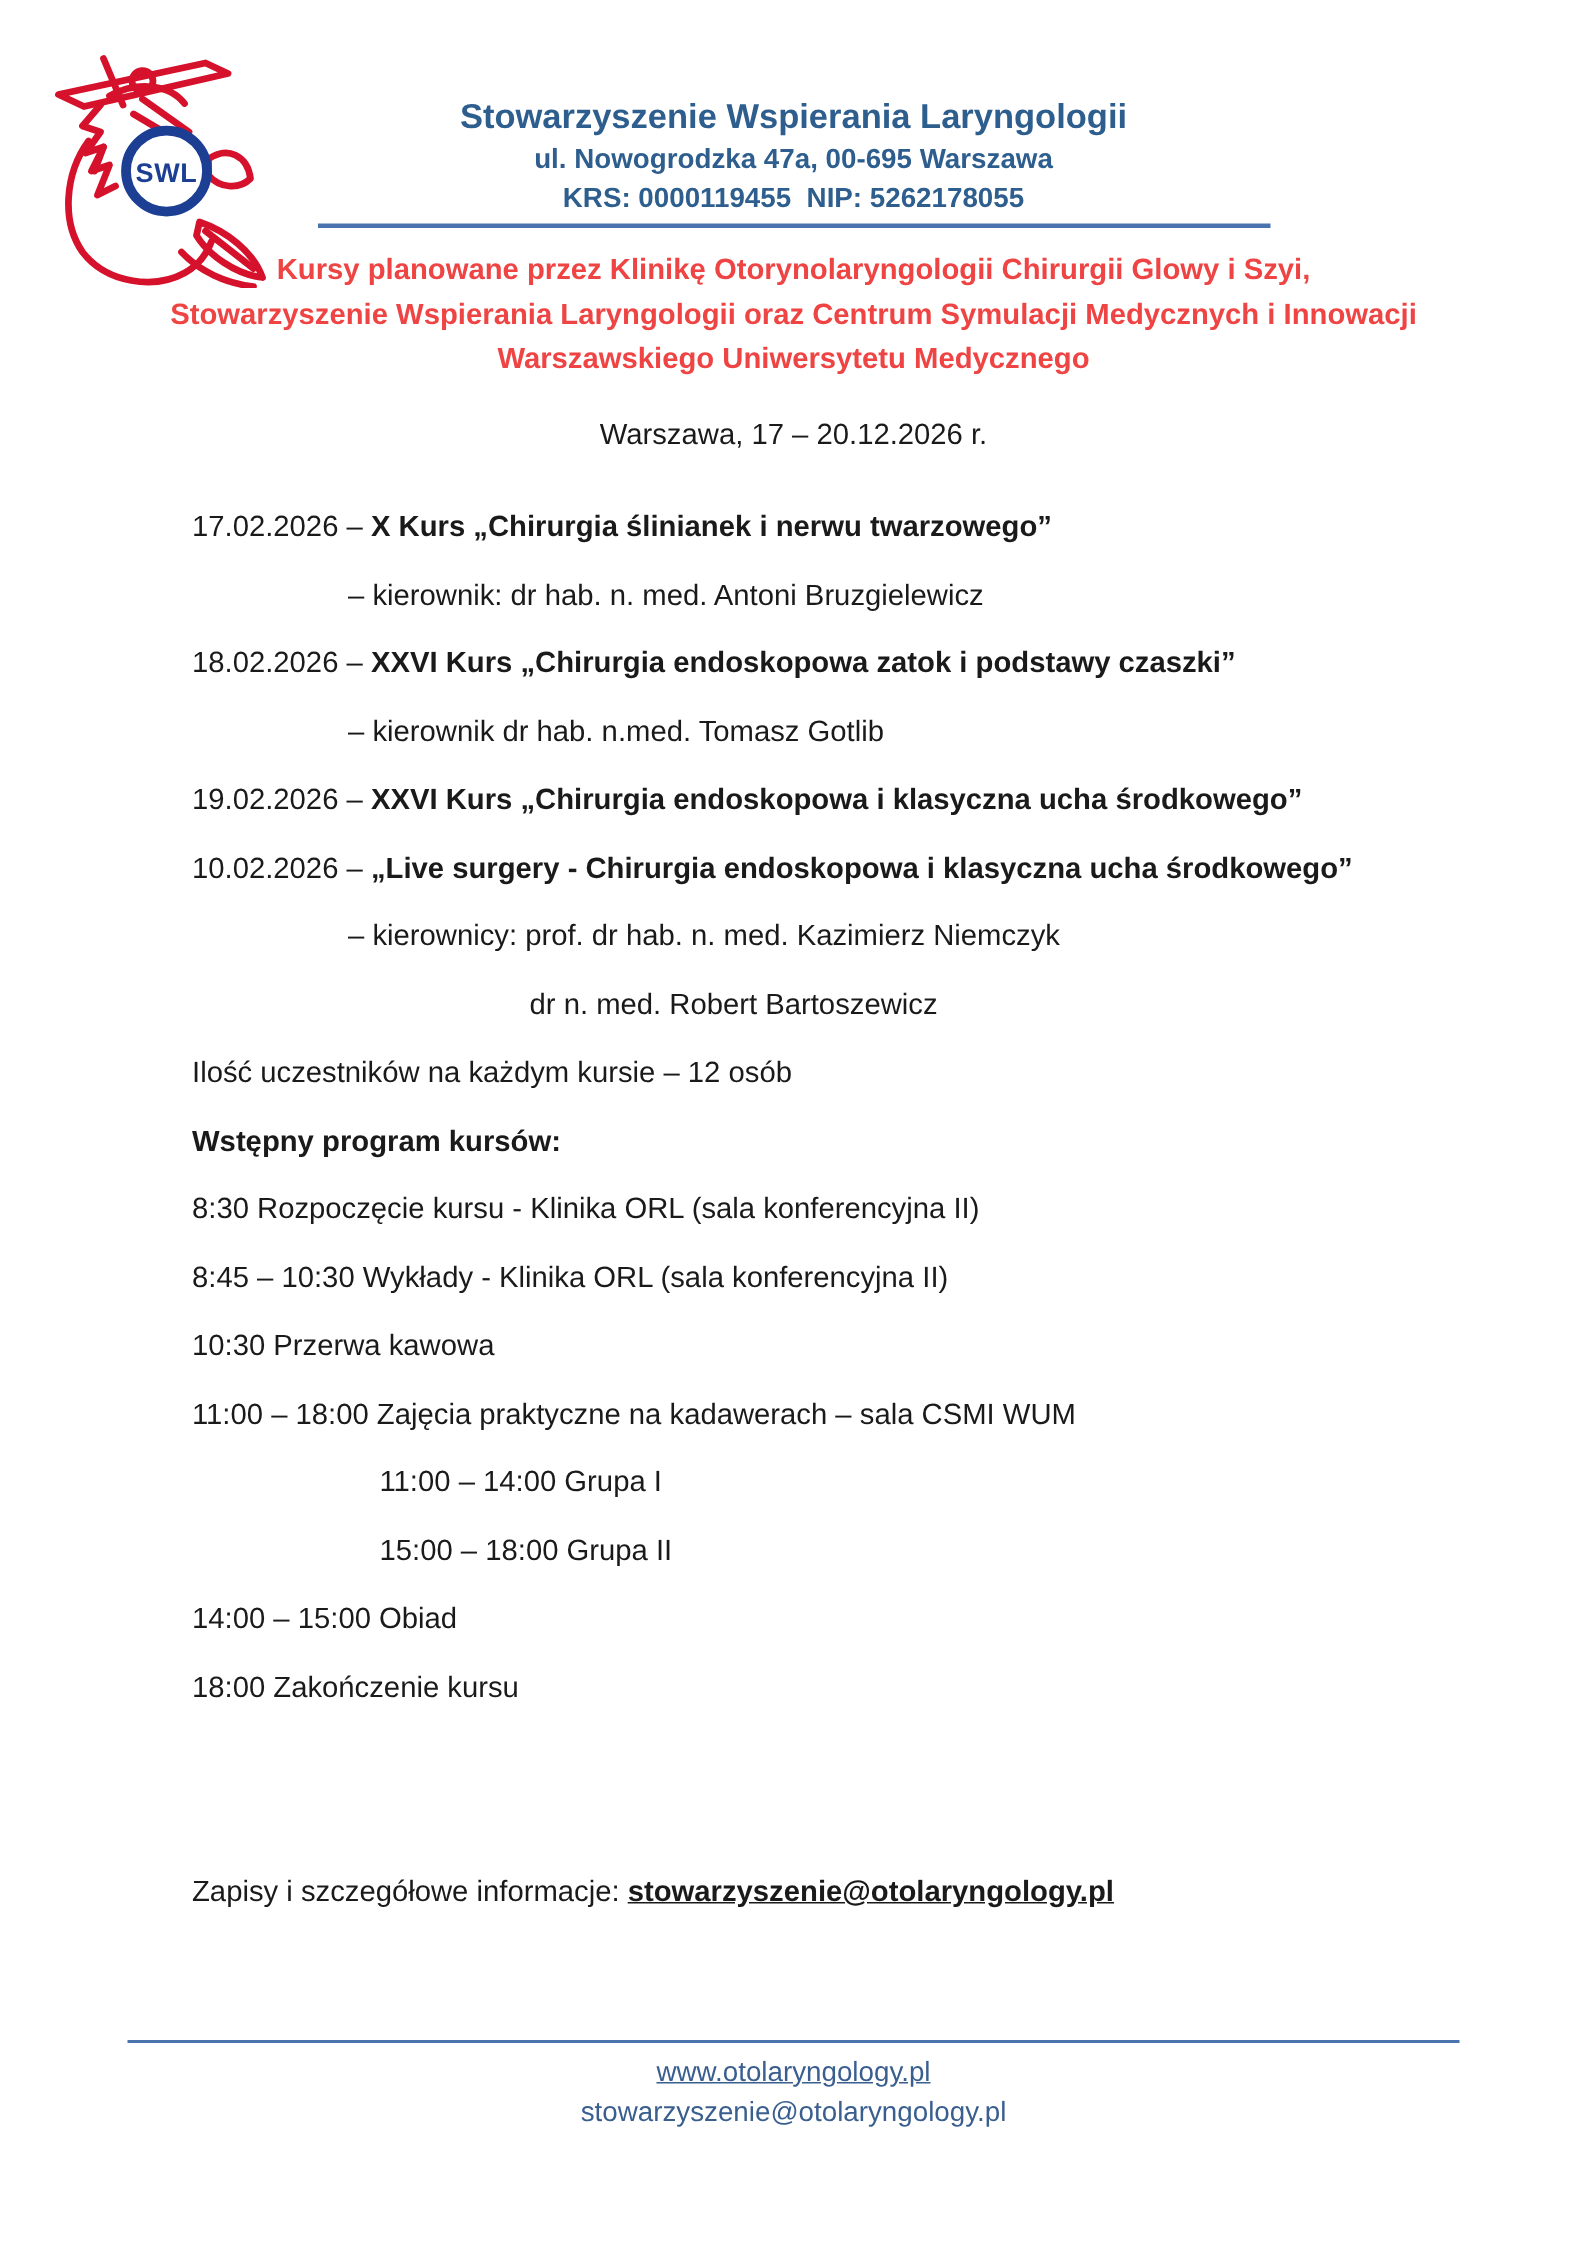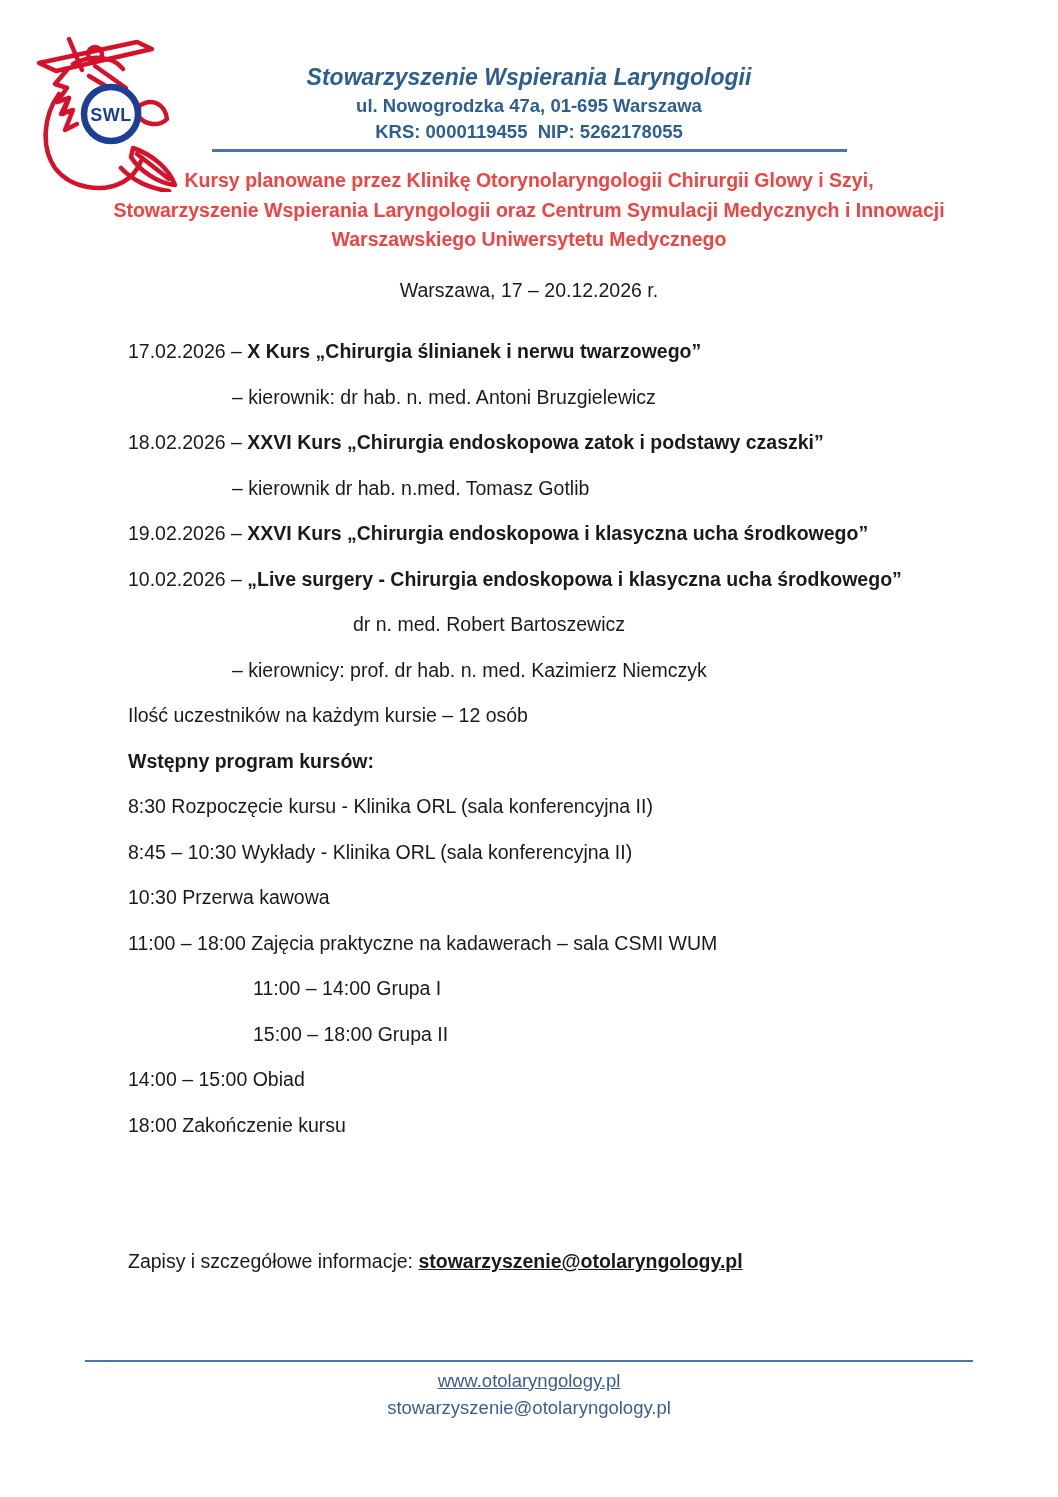--- a/index.html
+++ b/index.html
@@ -20,21 +20,21 @@
     left: 33px; top: 36px;
     width: 148px; height: 156px;
   }
   .org-block {
     position: absolute;
     left: 0; right: 0; top: 62px;
     text-align: center;
     color: #2e5e8e;
     font-weight: bold;
   }
-  .org-name  { font-size: 23px;   line-height: 31px; font-style: italic; }
+  .org-name  { font-size: 23px;   line-height: 31px; }
   .org-line  { font-size: 18.5px; line-height: 26px; white-space: pre-wrap; }
   .header-rule {
     position: absolute;
     top: 149px; left: 212px; width: 635px;
     border-top: 3px solid #4a74ad;
   }
 
   
   .title-block {
     position: absolute;
@@ -116,43 +116,43 @@
 
       <path d="M88,132 C100,145 118,153 136,155"></path>
     </g>
 
     <circle cx="78" cy="78" r="27" fill="#ffffff" stroke="#1c3f94" stroke-width="6.5"></circle>
     <text x="78" y="85" text-anchor="middle" font-family="Liberation Sans, sans-serif" font-size="18" font-weight="bold" fill="#1c3f94" letter-spacing="0.5">SWL</text>
   </svg>
 
   <div class="org-block">
     <div class="org-name">Stowarzyszenie Wspierania Laryngologii</div>
-    <div class="org-line">ul. Nowogrodzka 47a, 01-695 Warszawa</div>
+    <div class="org-line">ul. Nowogrodzka 47a, 00-695 Warszawa</div>
     <div class="org-line">KRS: 0000119455  NIP: 5262178055</div>
   </div>
 
   <div class="header-rule"></div>
 
   <div class="title-block">
     <div>Kursy planowane przez Klinikę Otorynolaryngologii Chirurgii Glowy i Szyi,</div>
     <div>Stowarzyszenie Wspierania Laryngologii oraz Centrum Symulacji Medycznych i Innowacji</div>
     <div>Warszawskiego Uniwersytetu Medycznego</div>
   </div>
 
   <div class="date-line">Warszawa, 17 – 20.12.2026 r.</div>
 
   <div class="body-block">
       <p class="para indent-0"><span>17.02.2026 – </span><span class="b">X Kurs „Chirurgia ślinianek i nerwu twarzowego”</span></p>
       <p class="para indent-1"><span>– kierownik: dr hab. n. med. Antoni Bruzgielewicz</span></p>
       <p class="para indent-0"><span>18.02.2026 – </span><span class="b">XXVI Kurs „Chirurgia endoskopowa zatok i podstawy czaszki”</span></p>
       <p class="para indent-1"><span>– kierownik dr hab. n.med. Tomasz Gotlib</span></p>
       <p class="para indent-0"><span>19.02.2026 – </span><span class="b">XXVI Kurs „Chirurgia endoskopowa i klasyczna ucha środkowego”</span></p>
       <p class="para indent-0"><span>10.02.2026 – </span><span class="b">„Live surgery - Chirurgia endoskopowa i klasyczna ucha środkowego”</span></p>
+      <p class="para indent-1"><span>– kierownicy: prof. dr hab. n. med. Kazimierz Niemczyk</span></p>
       <p class="para indent-2"><span>dr n. med. Robert Bartoszewicz</span></p>
-      <p class="para indent-1"><span>– kierownicy: prof. dr hab. n. med. Kazimierz Niemczyk</span></p>
       <p class="para indent-0"><span>Ilość uczestników na każdym kursie – 12 osób</span></p>
       <p class="para indent-0"><span class="b">Wstępny program kursów:</span></p>
       <p class="para indent-0"><span>8:30 Rozpoczęcie kursu - Klinika ORL (sala konferencyjna II)</span></p>
       <p class="para indent-0"><span>8:45 – 10:30 Wykłady - Klinika ORL (sala konferencyjna II)</span></p>
       <p class="para indent-0"><span>10:30 Przerwa kawowa</span></p>
       <p class="para indent-0"><span>11:00 – 18:00 Zajęcia praktyczne na kadawerach – sala CSMI WUM</span></p>
       <p class="para indent-3"><span>11:00 – 14:00 Grupa I</span></p>
       <p class="para indent-3"><span>15:00 – 18:00 Grupa II</span></p>
       <p class="para indent-0"><span>14:00 – 15:00 Obiad</span></p>
       <p class="para indent-0"><span>18:00 Zakończenie kursu</span></p>

